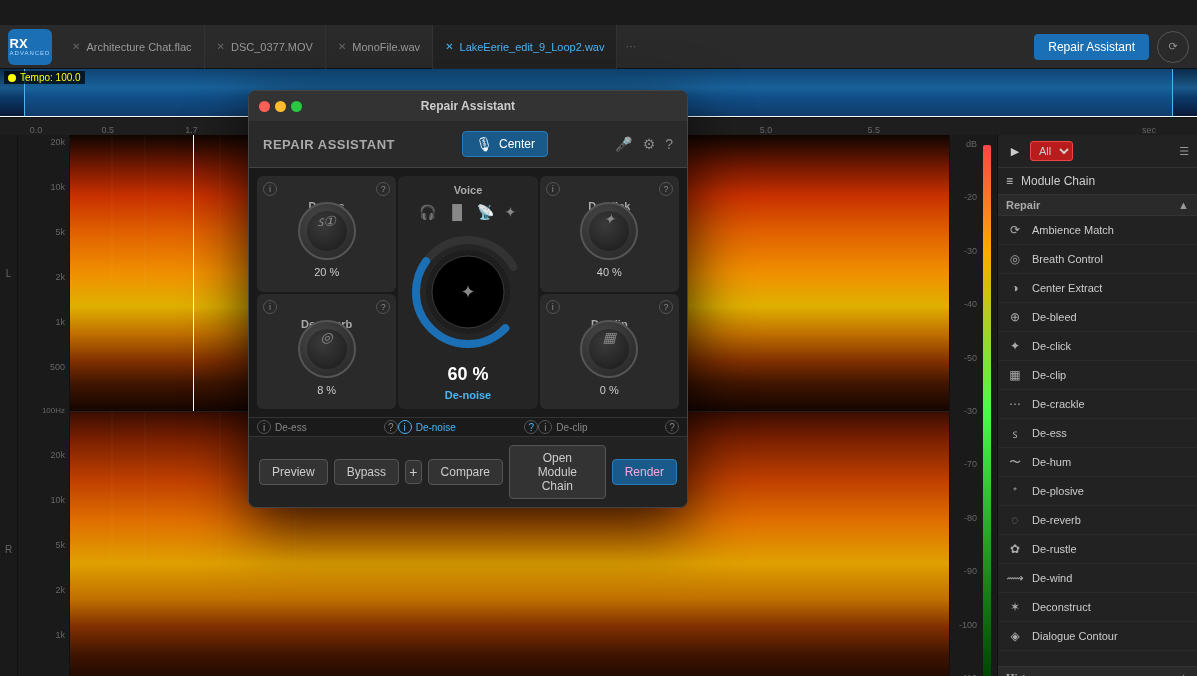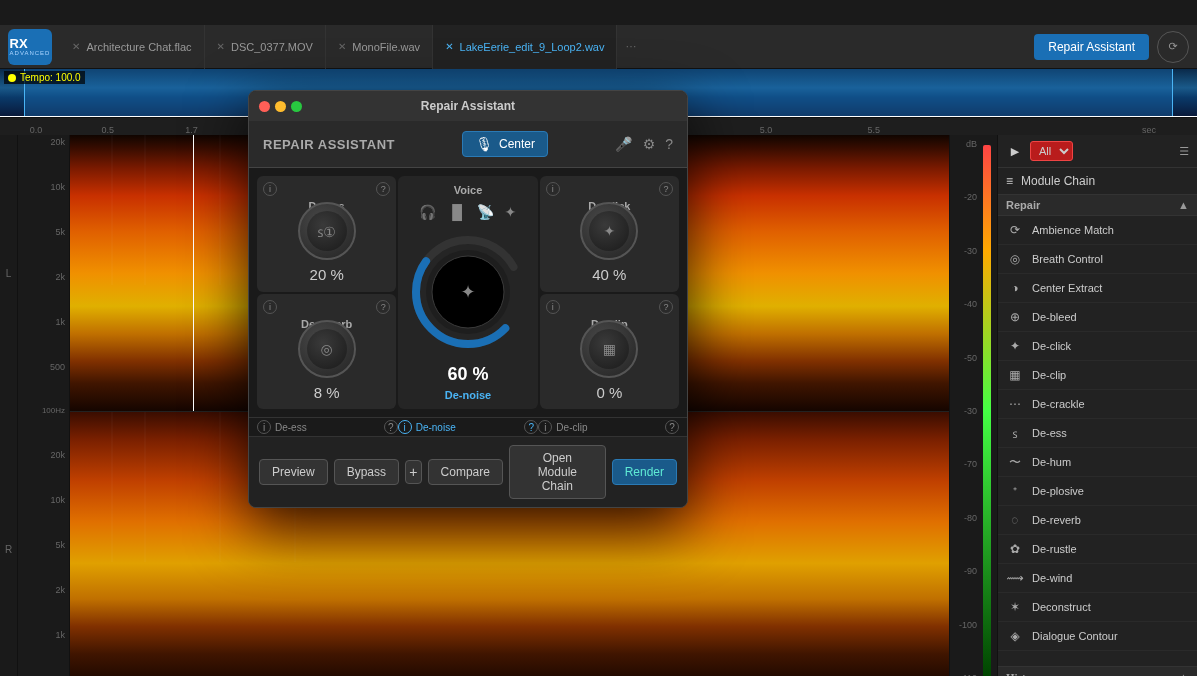--- a/index.html
+++ b/index.html
@@ -439,26 +439,26 @@
       position: relative;
       cursor: pointer;
       margin-top: 18px;
     }
     .knob-inner {
       width: 40px;
       height: 40px;
       border-radius: 50%;
       background: radial-gradient(circle at 40% 35%, #3a3a3a, #1a1a1a);
       display: flex;
-      align-items: center;
-      justify-content: center;
+      justify-content: center;
+      font-style: italic;
     }
     .knob-icon { font-size: 14px; color: #888; }
     .knob-value {
-      font-size: 15px;
+      font-size: 11px;
       color: #ccc;
       margin-top: 2px;
     }
     .big-knob-container {
       position: relative;
       width: 120px;
       height: 120px;
       margin: 8px 0;
     }
     .big-knob-svg {
@@ -497,21 +497,21 @@
       border-radius: 4px;
       font-size: 12px;
       cursor: pointer;
       border: 1px solid #555;
       background: #333;
       color: #ccc;
     }
     .footer-btn-primary {
       background: #1a5a8a;
       border-color: #2a7ab5;
-      color: #5eead4;
+      color: #f9a8d4;
     }
     .footer-btn-add {
       width: 24px;
       height: 24px;
       border-radius: 4px;
       background: #333;
       border: 1px solid #555;
       color: #ccc;
       display: flex;
       align-items: center;

